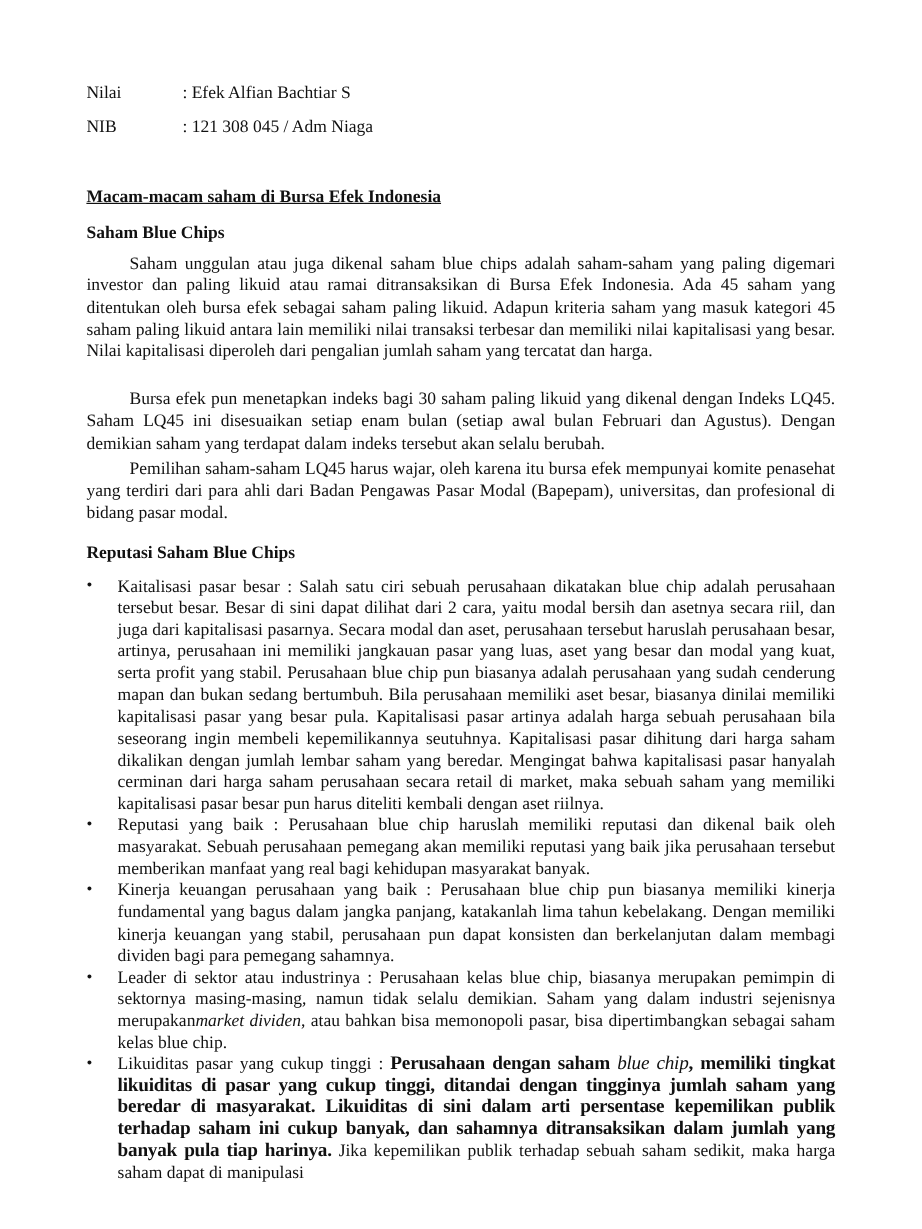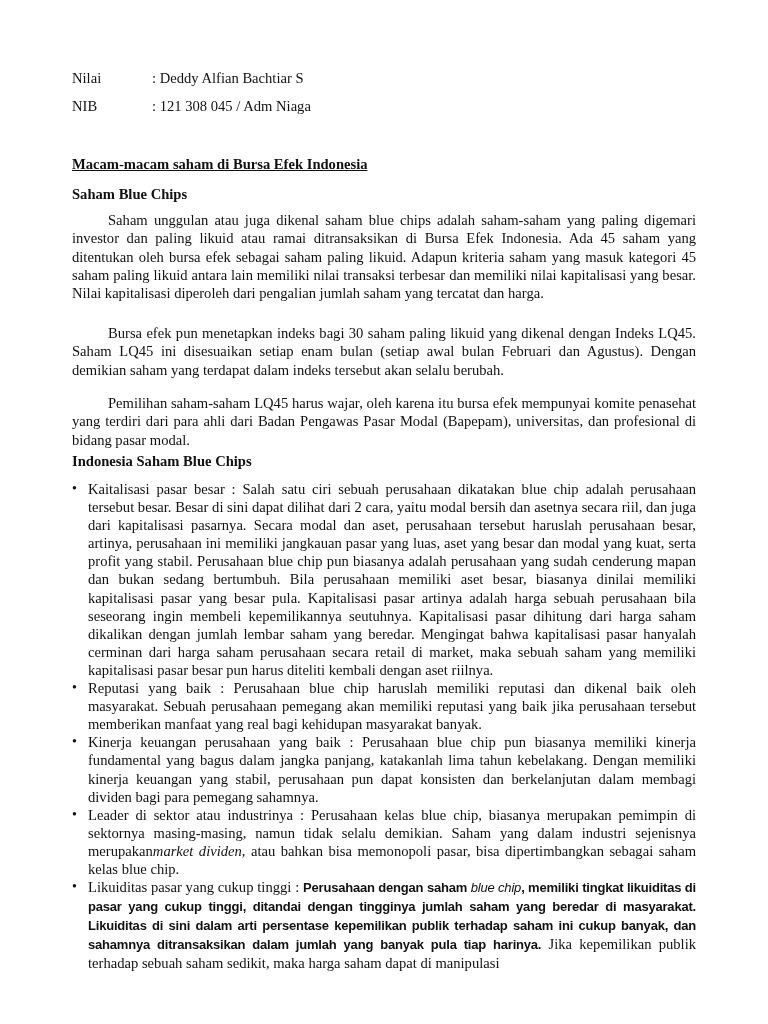--- a/index.html
+++ b/index.html
@@ -11,49 +11,49 @@
   .info-value { position: absolute; left: 80px; }
   .title { font-weight: bold; text-decoration: underline; font-family: Liberation Serif, serif; }
   .heading { font-weight: bold; }
   .para { position: absolute; left: 0; width: 624px; text-align: justify; line-height: 18.3px; }
   .para .indent { display: inline-block; width: 36px; }
   .bullets { position: absolute; left: 0; width: 624px; margin: 0; padding: 0; list-style: none; }
   .bullet { position: relative; padding-left: 26px; text-align: justify; line-height: 18.1px; }
   .bullet-dot { position: absolute; left: 23px; top: 0; font-size: 14px; }
   .bullet-text { display: block; margin-left: 0; padding-left: 0; position: relative; left: 0; }
   .bullets .bullet { padding-left: 0; }
-  .bullets .bullet .bullet-text { margin-left: 16px; }
+  .bullets .bullet .bullet-text { margin-left: 26px; }
   .bullets .bullet .bullet-dot { left: 0; }
-  .sans { font-family: Liberation Sans, sans-serif; font-size: 13px; font-weight: bold; letter-spacing: -0.2px; }
+  .sans { font-family: Liberation Serif, serif; font-size: 16px; font-weight: bold; letter-spacing: -0.2px; }
   .sans-i { font-style: italic; font-weight: normal; }
 </style>
 </head>
 <body>
 
 <div class="page">
 
   <div class="line" style="top:70px;">
     <span class="info-label">Nilai</span>
-    <span class="info-value">: Deddy Alfian Bachtiar S</span>
+    <span class="info-value">: Efek Alfian Bachtiar S</span>
   </div>
   <div class="line" style="top:98px;">
     <span class="info-label">NIB</span>
     <span class="info-value">: 121 308 045 / Adm Niaga</span>
   </div>
 
   <div class="line title" style="top:156px;">Macam-macam saham di Bursa Efek Indonesia</div>
   <div class="line heading" style="top:186px;">Saham Blue Chips</div>
 
   <div class="para" style="top:211px;"><span class="indent"></span><span>Saham unggulan atau juga dikenal saham blue chips adalah saham-saham yang paling digemari investor dan paling likuid atau ramai ditransaksikan di Bursa Efek Indonesia. Ada 45 saham yang ditentukan oleh bursa efek sebagai saham paling likuid. Adapun kriteria saham yang masuk kategori 45 saham paling likuid antara lain memiliki nilai transaksi terbesar dan memiliki nilai kapitalisasi yang besar. Nilai kapitalisasi diperoleh dari pengalian jumlah saham yang tercatat dan harga.</span></div>
 
   <div class="para" style="top:324px;"><span class="indent"></span><span>Bursa efek pun menetapkan indeks bagi 30 saham paling likuid yang dikenal dengan Indeks LQ45. Saham LQ45 ini disesuaikan setiap enam bulan (setiap awal bulan Februari dan Agustus). Dengan demikian saham yang terdapat dalam indeks tersebut akan selalu berubah.</span></div>
 
-  <div class="para" style="top:394px;"><span class="indent"></span><span>Pemilihan saham-saham LQ45 harus wajar, oleh karena itu bursa efek mempunyai komite penasehat yang terdiri dari para ahli dari Badan Pengawas Pasar Modal (Bapepam), universitas, dan profesional di bidang pasar modal.</span></div>
+  <div class="para" style="top:382px;"><span class="indent"></span><span>Pemilihan saham-saham LQ45 harus wajar, oleh karena itu bursa efek mempunyai komite penasehat yang terdiri dari para ahli dari Badan Pengawas Pasar Modal (Bapepam), universitas, dan profesional di bidang pasar modal.</span></div>
 
-  <div class="line heading" style="top:453px;">Indonesia Saham Blue Chips</div>
+  <div class="line heading" style="top:453px;">Reputasi Saham Blue Chips</div>
 
   <ul class="bullets" style="top:480px;">
     <li class="bullet">
       <span class="bullet-dot">•</span>
       <span class="bullet-text">Kaitalisasi pasar besar : Salah satu ciri sebuah perusahaan dikatakan blue chip adalah perusahaan tersebut besar. Besar di sini dapat dilihat dari 2 cara, yaitu modal bersih dan asetnya secara riil, dan juga dari kapitalisasi pasarnya. Secara modal dan aset, perusahaan tersebut haruslah perusahaan besar, artinya, perusahaan ini memiliki jangkauan pasar yang luas, aset yang besar dan modal yang kuat, serta profit yang stabil. Perusahaan blue chip pun biasanya adalah perusahaan yang sudah cenderung mapan dan bukan sedang bertumbuh. Bila perusahaan memiliki aset besar, biasanya dinilai memiliki kapitalisasi pasar yang besar pula. Kapitalisasi pasar artinya adalah harga sebuah perusahaan bila seseorang ingin membeli kepemilikannya seutuhnya. Kapitalisasi pasar dihitung dari harga saham dikalikan dengan jumlah lembar saham yang beredar. Mengingat bahwa kapitalisasi pasar hanyalah cerminan dari harga saham perusahaan secara retail di market, maka sebuah saham yang memiliki kapitalisasi pasar besar pun harus diteliti kembali dengan aset riilnya.</span>
     </li>
     <li class="bullet">
       <span class="bullet-dot">•</span>
       <span class="bullet-text">Reputasi yang baik : Perusahaan blue chip haruslah memiliki reputasi dan dikenal baik oleh masyarakat. Sebuah perusahaan pemegang akan memiliki reputasi yang baik jika perusahaan tersebut memberikan manfaat yang real bagi kehidupan masyarakat banyak.</span>
     </li>

